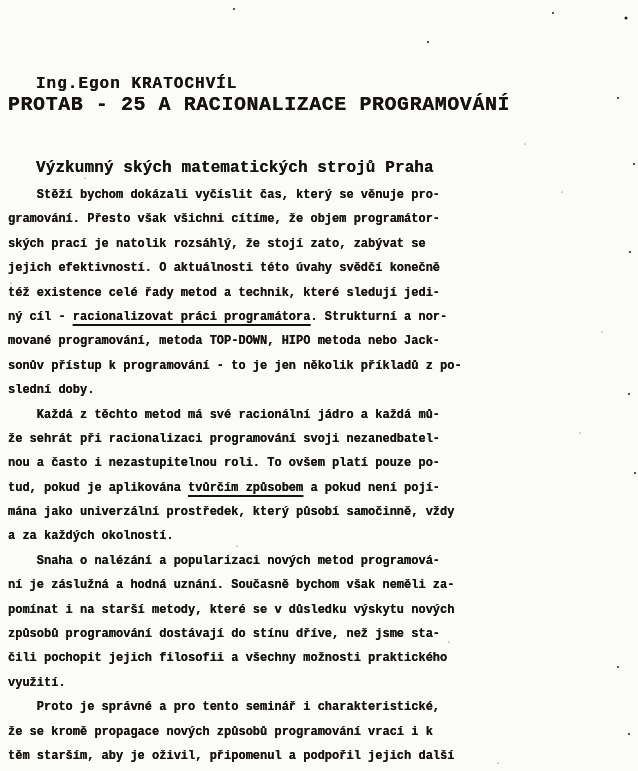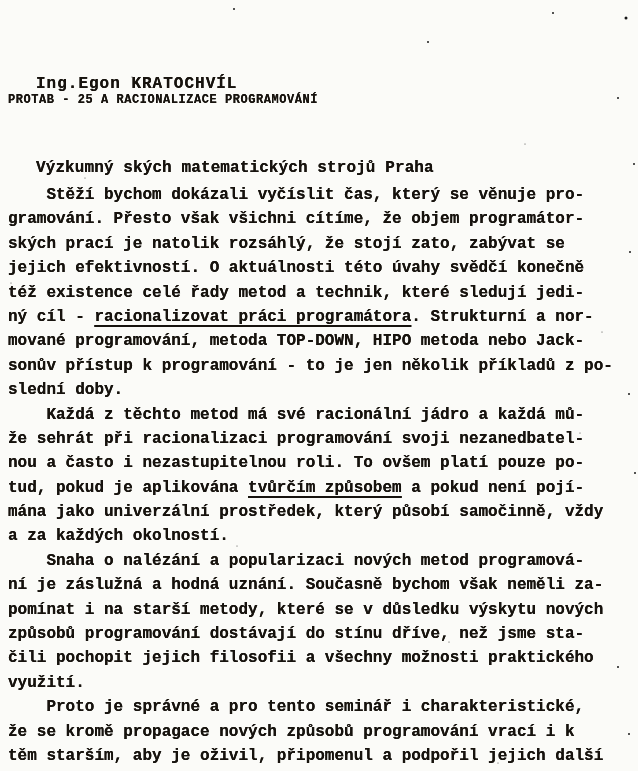--- a/index.html
+++ b/index.html
@@ -15,26 +15,26 @@
   .header {
     position: absolute; left: 9px; top: 14px;
     font-size: 16px; line-height: 28px; white-space: pre;
     text-shadow: 0 0 0.5px currentColor;
     margin-left: 27px;
   }
   .author-line { letter-spacing: 1px; }
   .institution-line { letter-spacing: 0.1px; }
   .doc-title {
     position: absolute; left: 8px; top: 93px;
-    font-size: 12px; letter-spacing: 0.55px; white-space: pre;
+    font-size: 20px; letter-spacing: 0.55px; white-space: pre;
     text-shadow: 0 0 0.5px currentColor;
   }
   .body-text {
     position: absolute; left: 8px; top: 183px;
-    font-size: 16px; line-height: 24.4px; white-space: pre;
+    font-size: 12px; line-height: 24.4px; white-space: pre;
     text-shadow: 0 0 0.4px currentColor;
   }
   .line { height: 24.4px; }
   .u {
     text-decoration: underline;
     text-decoration-thickness: 1.8px;
     text-underline-offset: 3.5px;
   }
   
   .specks {

